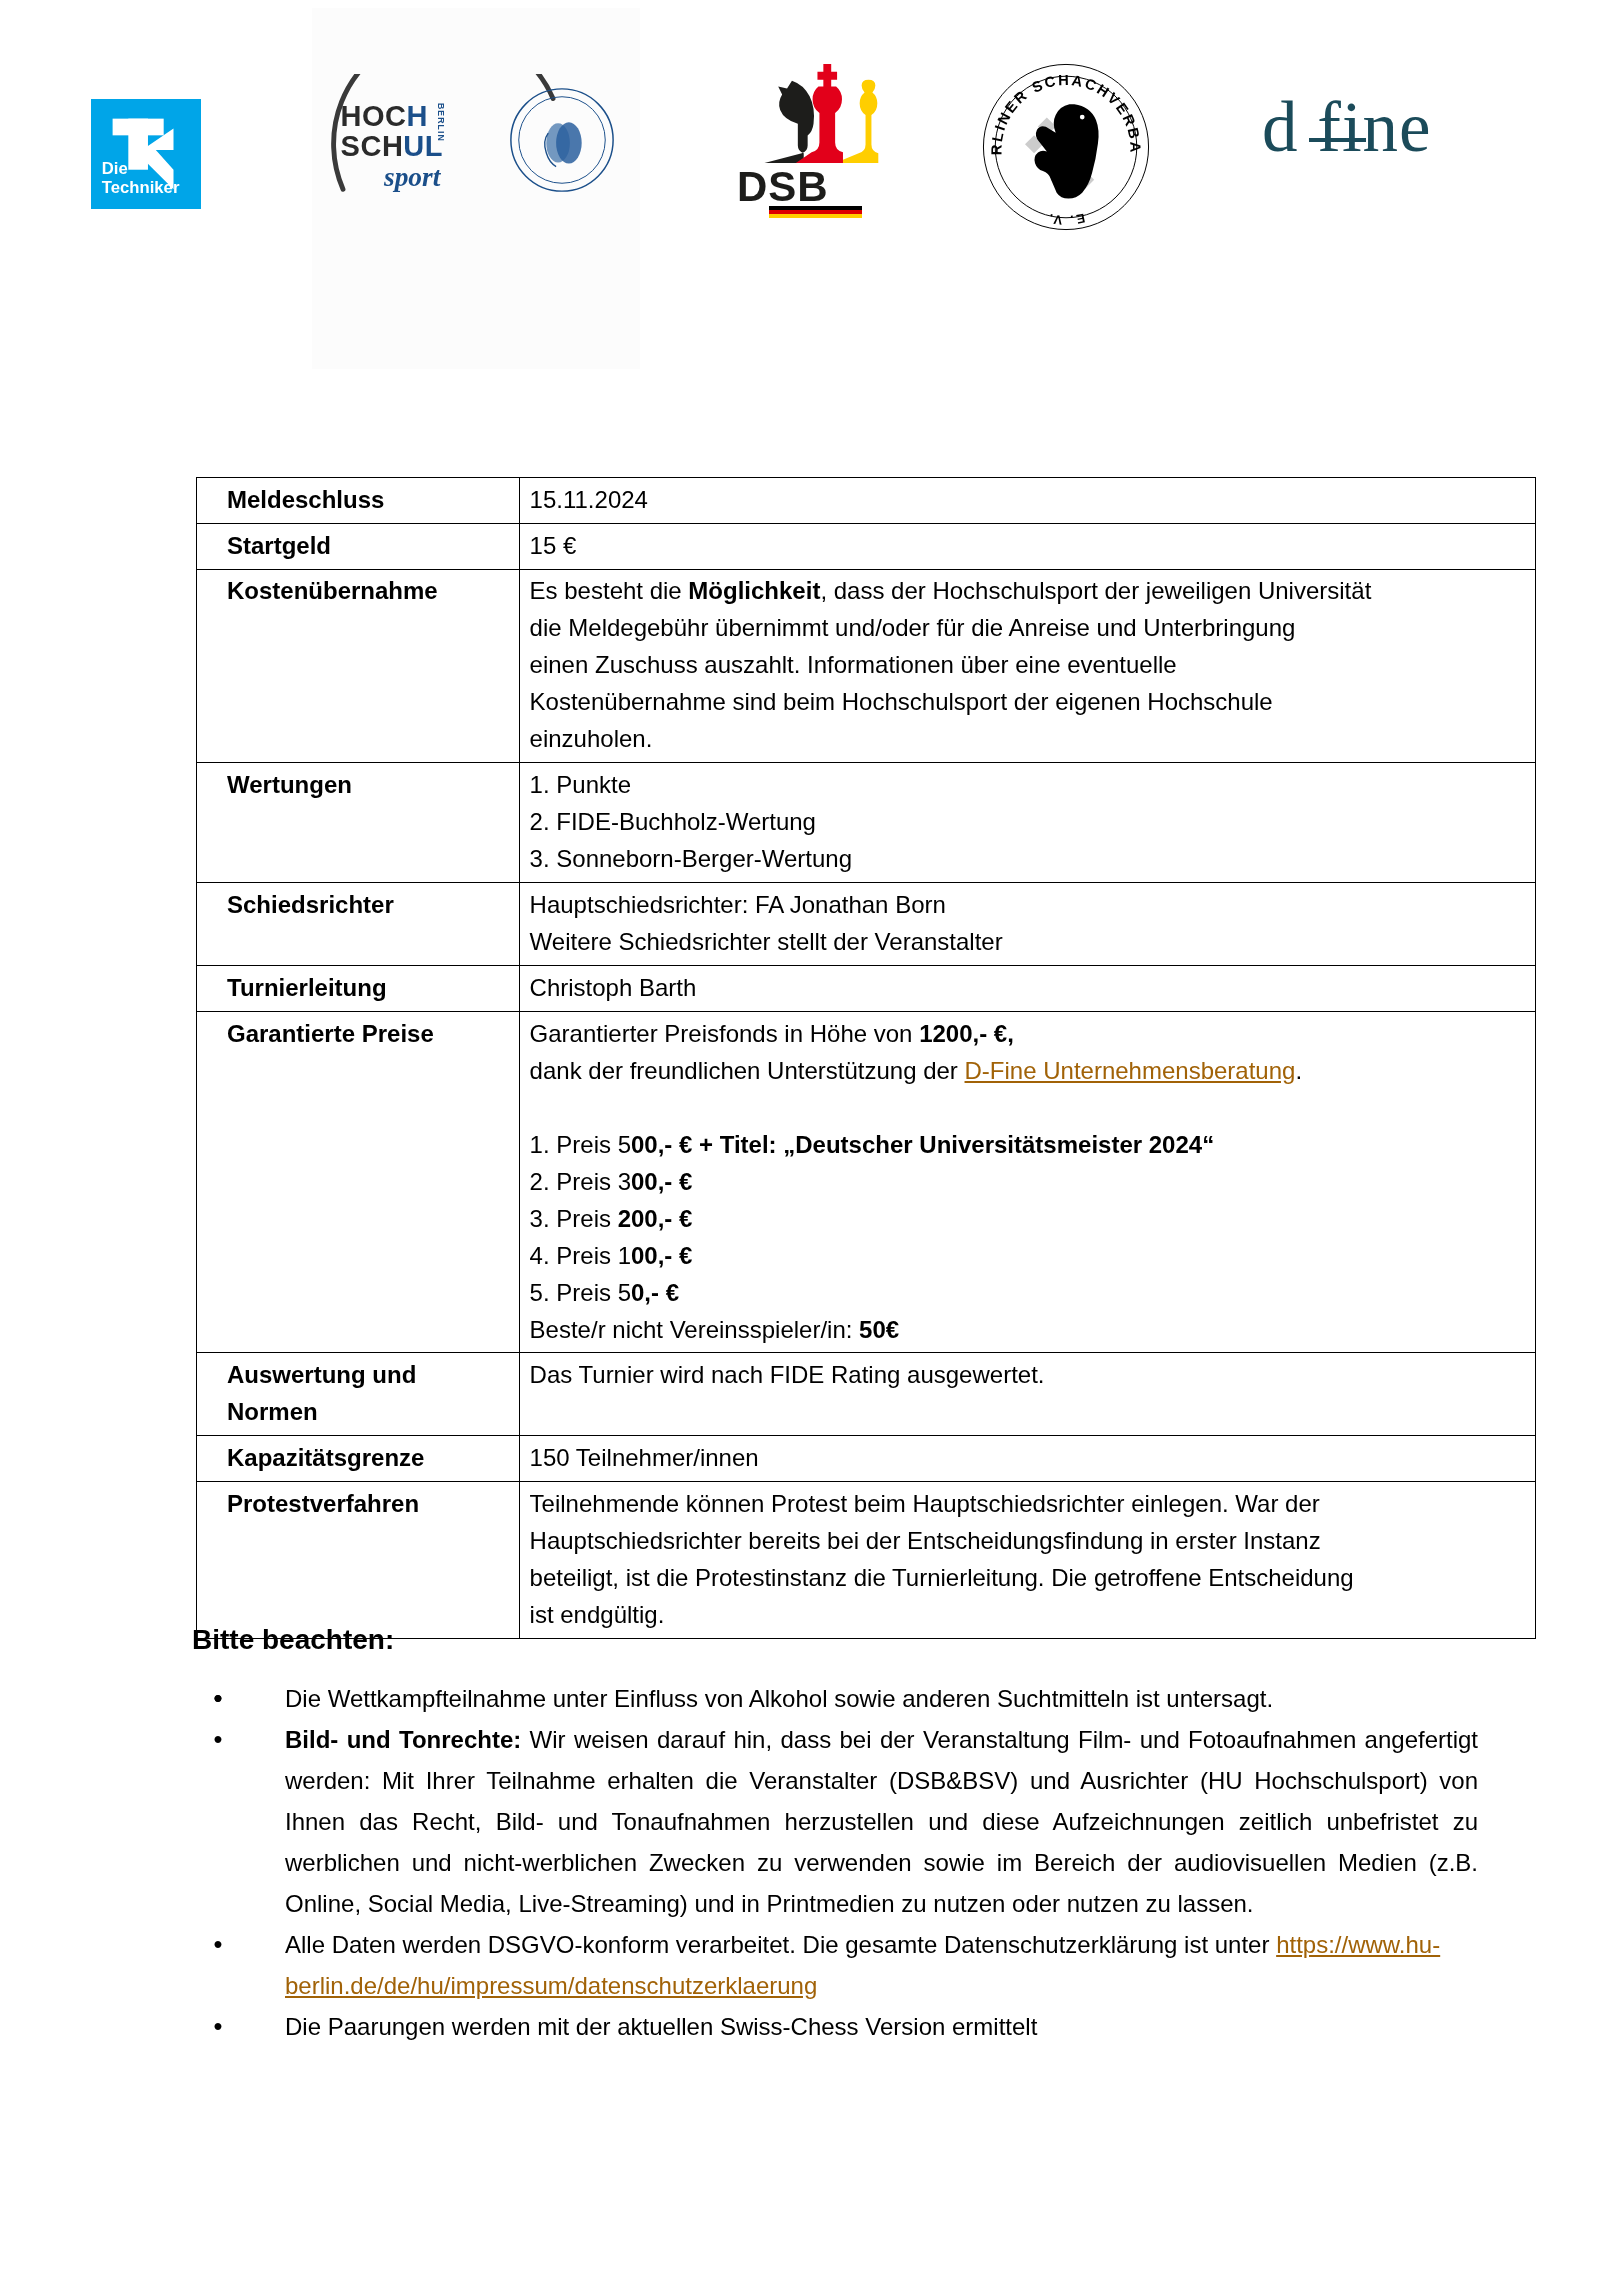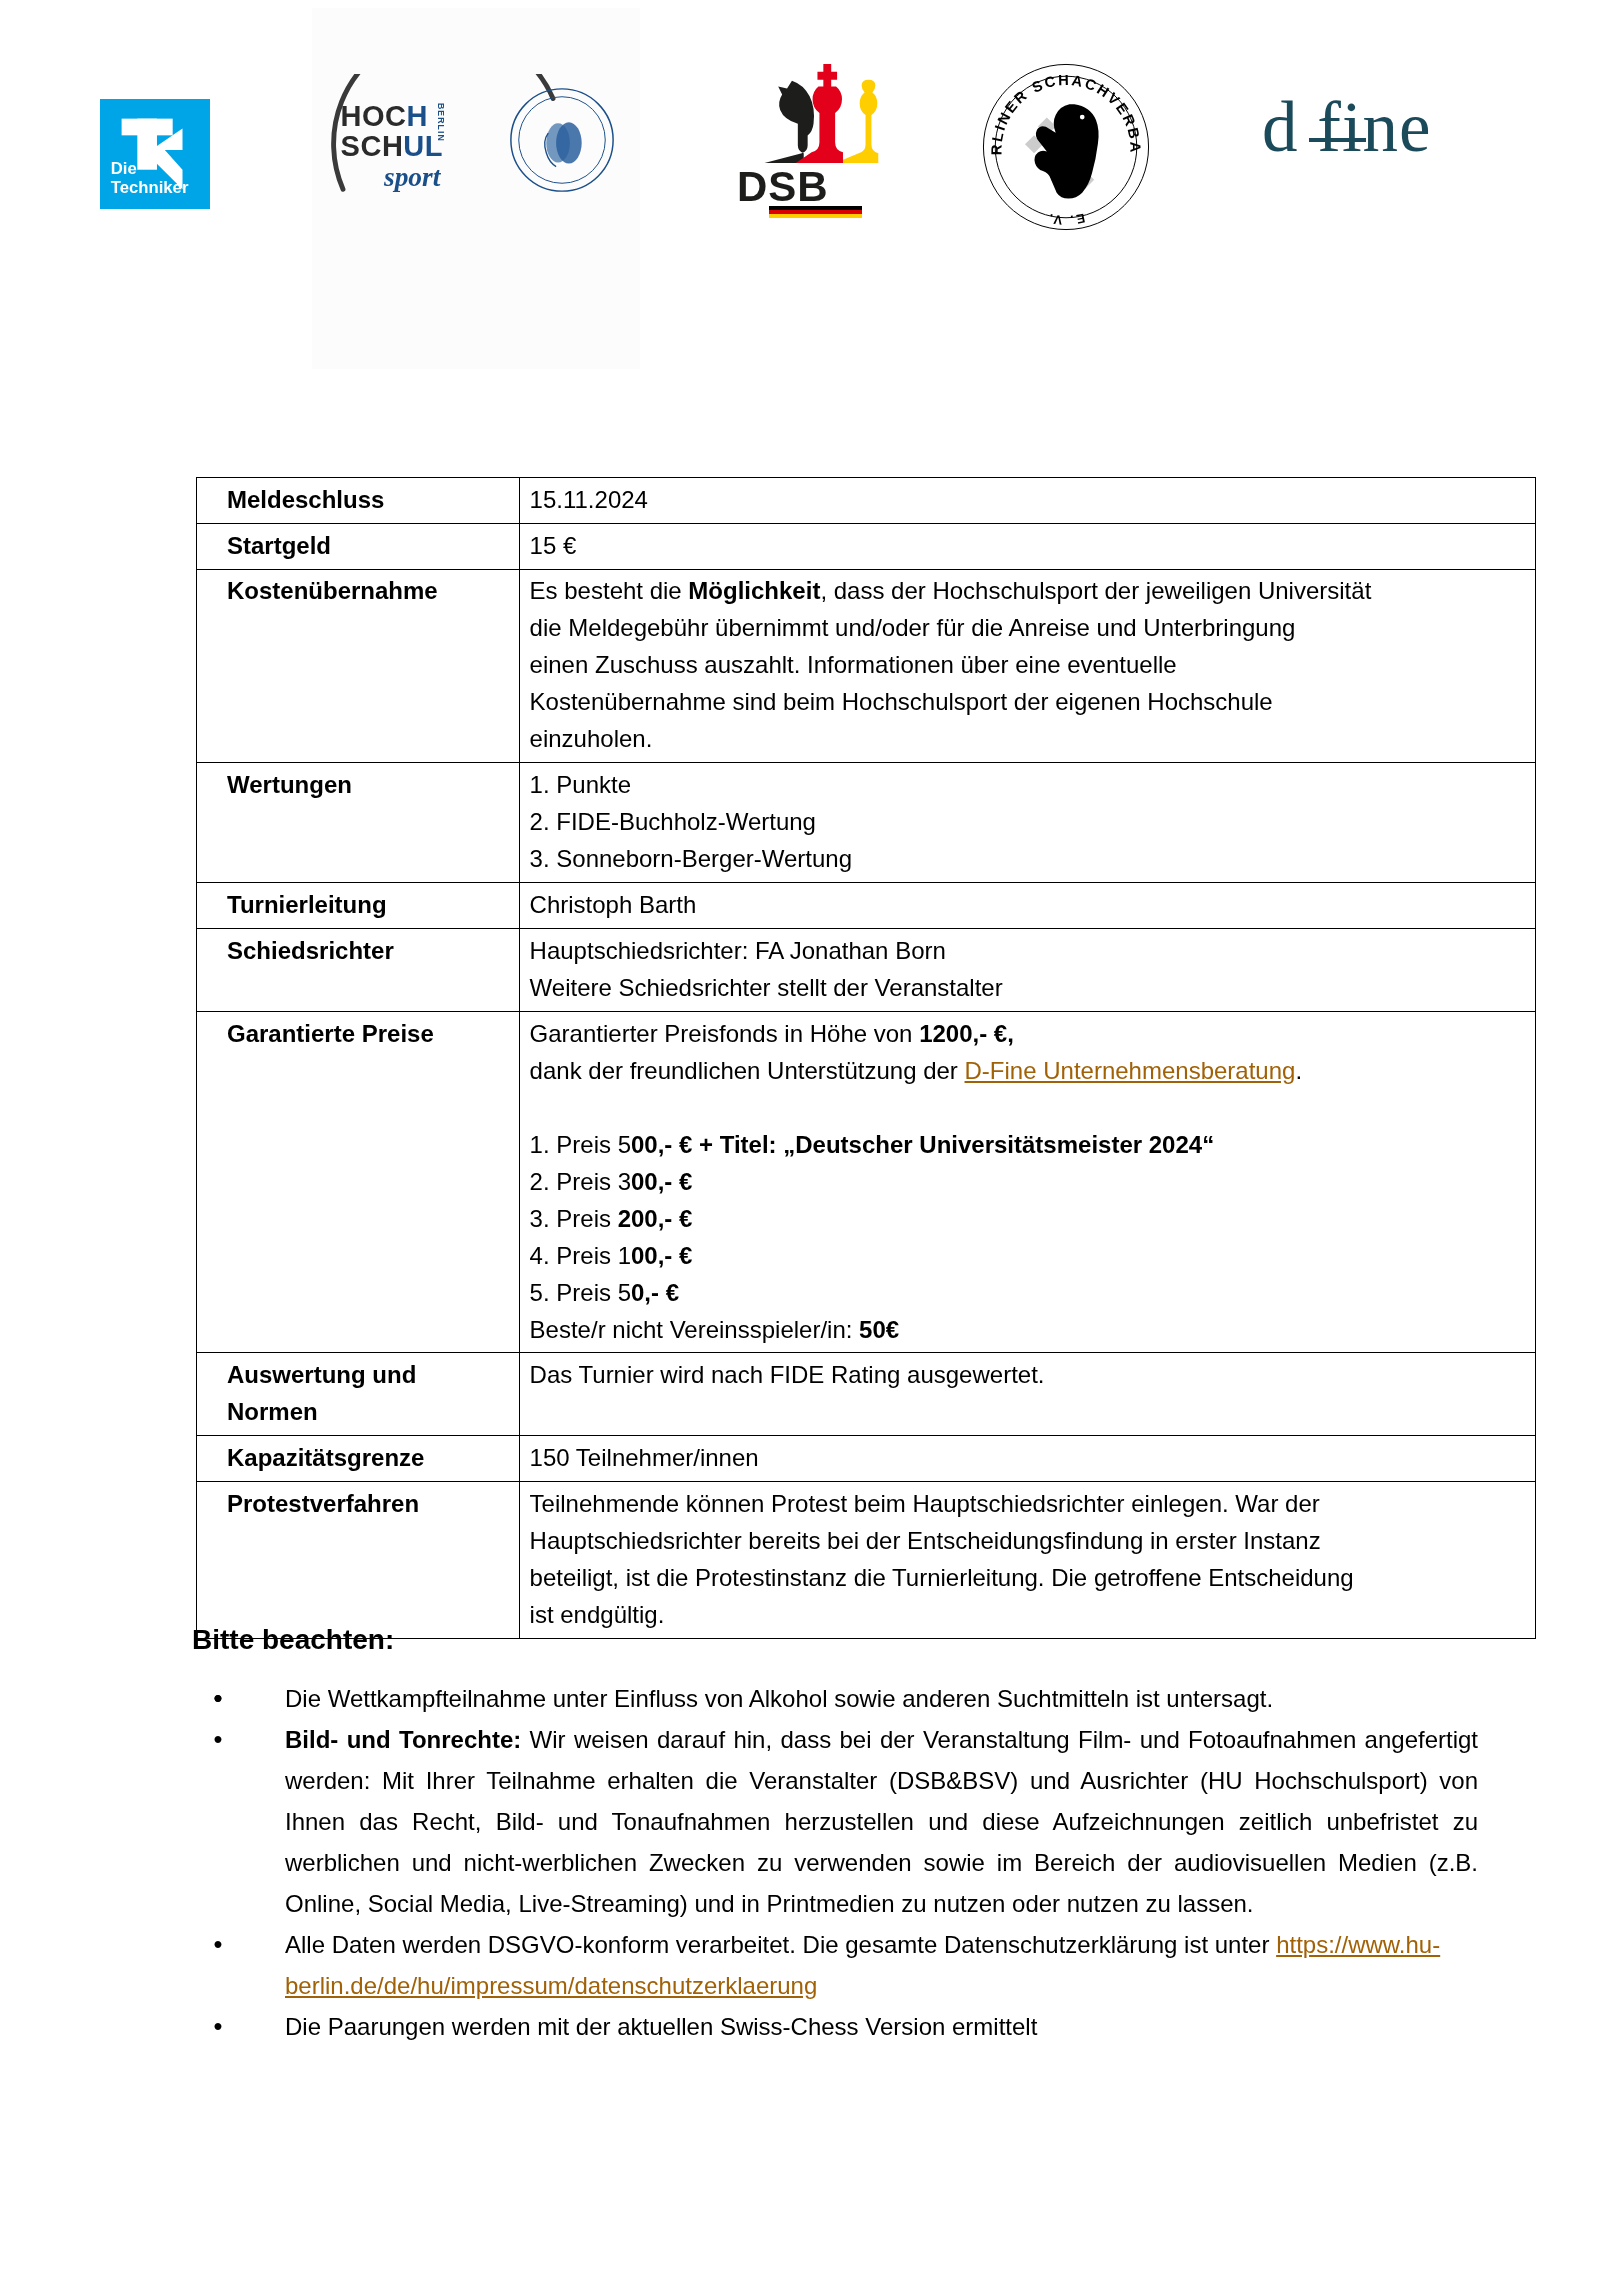--- a/index.html
+++ b/index.html
@@ -35,21 +35,20 @@
   }
 
   
   .tk-logo {
     position: absolute;
     left: 91px;
     top: 99px;
     width: 110px;
     height: 110px;
     background: #00A5E8;
-    margin-left: 9px;
   }
   .tk-mark {
     position: absolute;
     left: 0; top: 0; right: 0; bottom: 0;
   }
   .tk-text {
     position: absolute;
     left: 10.8px;
     top: 61px;
     color: #ffffff;
@@ -362,30 +361,30 @@
       </tr>
       <tr>
         <td class="lbl">Wertungen</td>
         <td class="val">
           <span class="ln">1. Punkte</span>
           <span class="ln">2. FIDE-Buchholz-Wertung</span>
           <span class="ln">3. Sonneborn-Berger-Wertung</span>
         </td>
       </tr>
       <tr>
-        <td class="lbl">Turnierleitung</td>
-        <td class="val">
-          <span class="ln">Christoph Barth</span>
-        </td>
-      </tr>
-      <tr>
         <td class="lbl">Schiedsrichter</td>
         <td class="val">
           <span class="ln">Hauptschiedsrichter: FA Jonathan Born</span>
           <span class="ln">Weitere Schiedsrichter stellt der Veranstalter</span>
+        </td>
+      </tr>
+      <tr>
+        <td class="lbl">Turnierleitung</td>
+        <td class="val">
+          <span class="ln">Christoph Barth</span>
         </td>
       </tr>
       <tr>
         <td class="lbl">Garantierte Preise</td>
         <td class="val">
           <span class="ln"><span>Garantierter Preisfonds in Höhe von </span><b>1200,- €,</b></span>
           <span class="ln"><span>dank der freundlichen Unterstützung der </span><a class="doc-link" href="#">D-Fine Unternehmensberatung</a><span>.</span></span>
           <span class="spacer-line"></span>
           <span class="ln"><span>1. Preis 5</span><b>00,- € + Titel: „Deutscher Universitätsmeister 2024“</b></span>
           <span class="ln"><span>2. Preis 3</span><b>00,- €</b></span>

